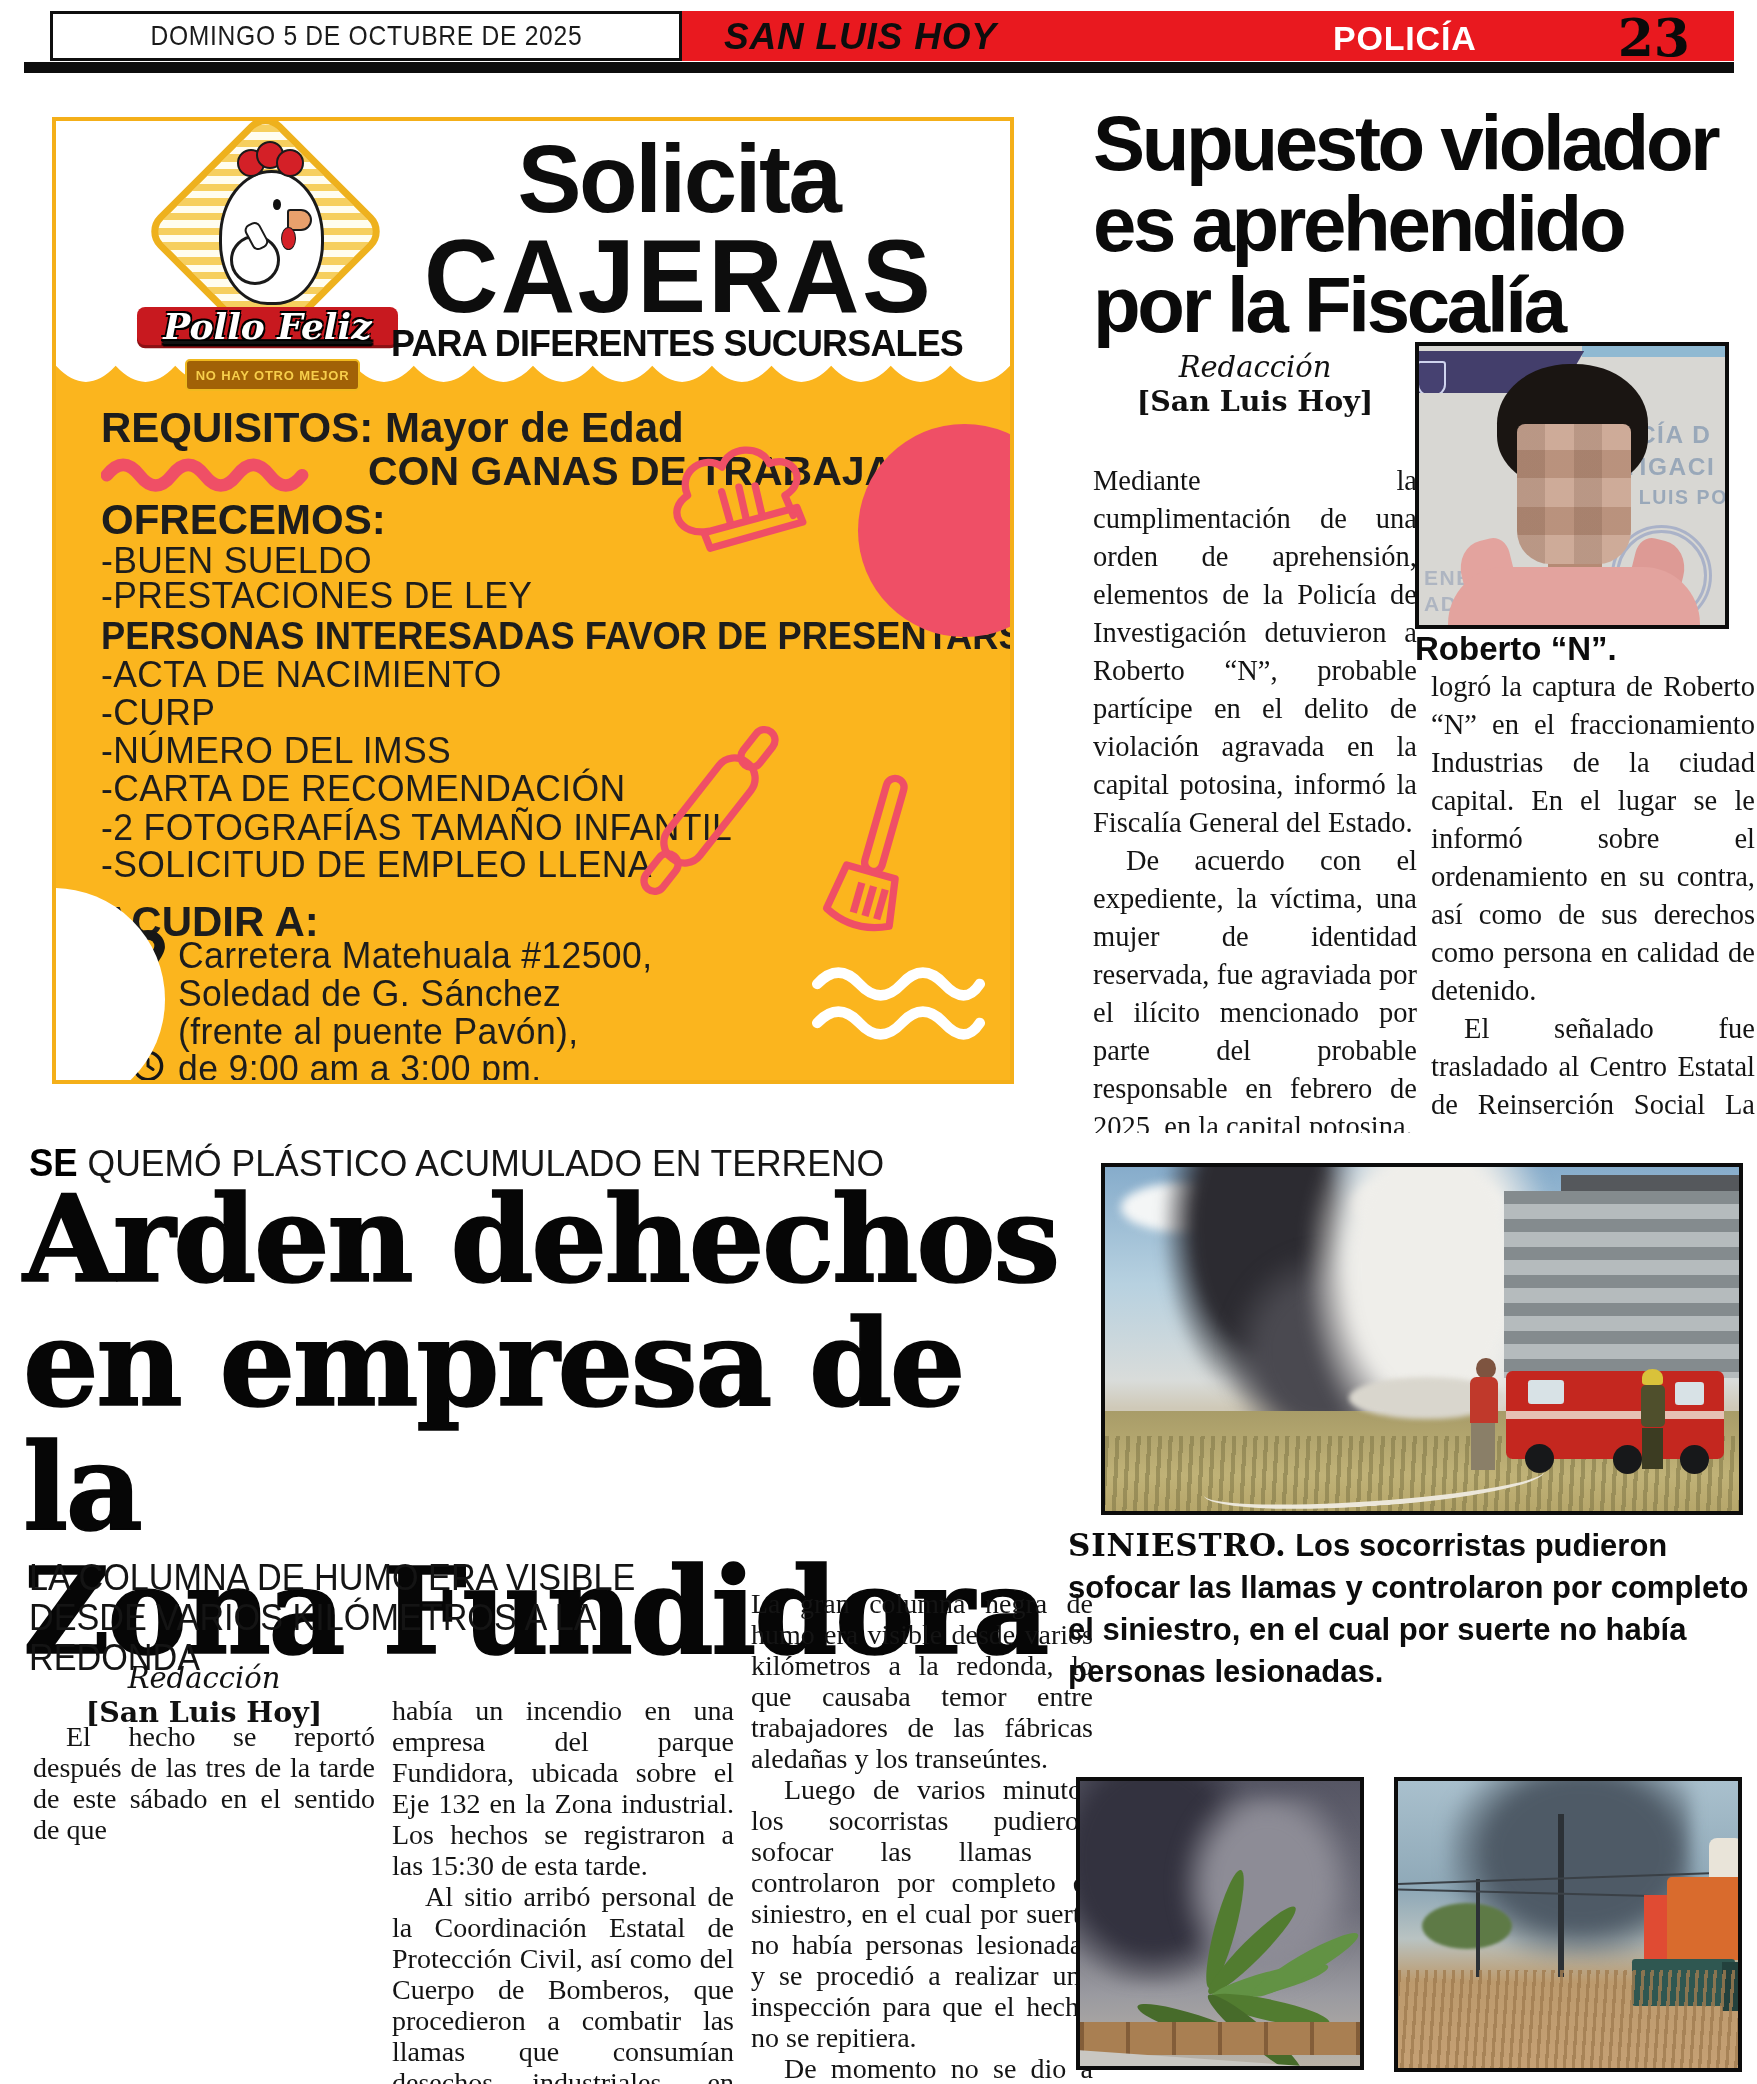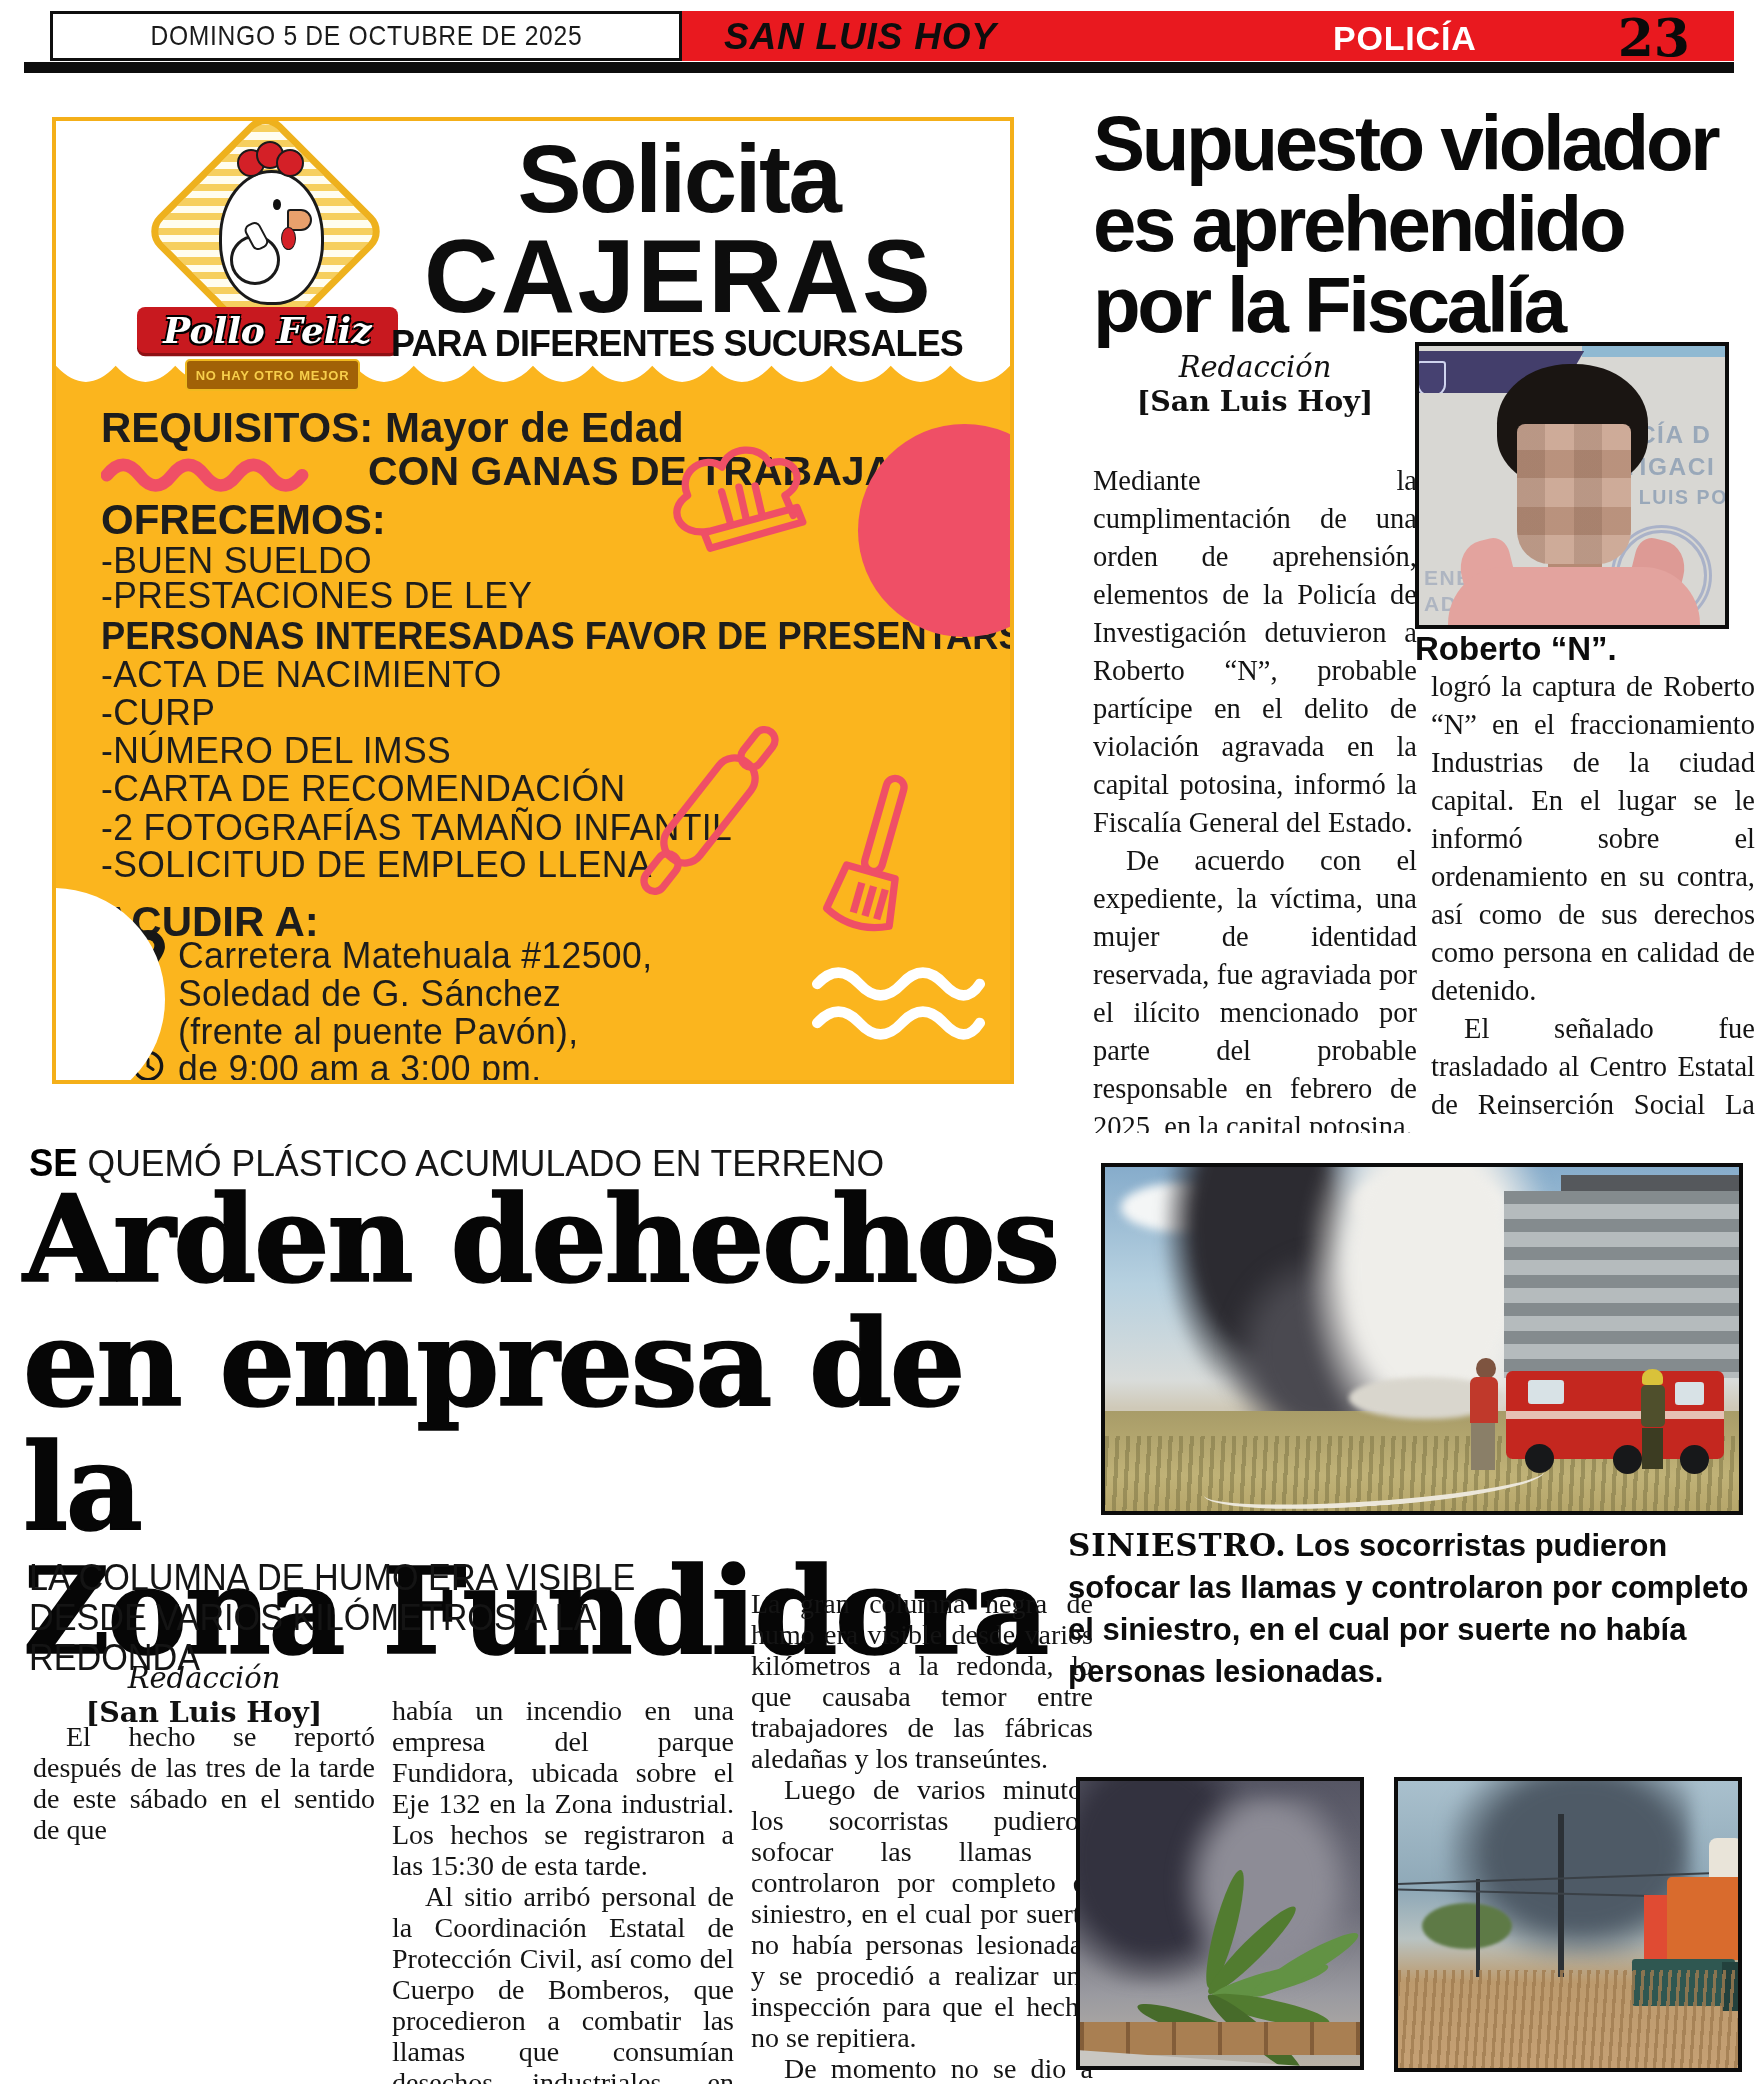--- a/index.html
+++ b/index.html
@@ -37,22 +37,22 @@
               border-radius:50% 50% 46% 46%;}
   .comb{width:24.4px;height:24.4px;background:#d42027;border:2.4px solid #1a1a1a;border-radius:50%;}
   .c1{left:181px;top:28px;} .c2{left:200px;top:19.5px;} .c3{left:220px;top:28px;}
   .eye{left:217px;top:78px;width:8.1px;height:11.4px;background:#111;border-radius:50%;}
   .beak{left:231px;top:88px;width:21px;height:18px;background:#e8a06c;border:2.4px solid #1a1a1a;
         border-radius:3.3px 11.4px 11.4px 3.3px;}
   .wattle{left:225px;top:106px;width:13px;height:21px;background:#d42027;border:1.6px solid #1a1a1a;border-radius:50%;}
   .wing{left:174px;top:114px;width:44px;height:44px;background:#fff;border:3.3px solid #1a1a1a;border-radius:50%;}
   .thumb{left:192px;top:101px;width:13px;height:24.4px;background:#fff;border:2.4px solid #1a1a1a;
          border-radius:6.5px;transform:rotate(-28deg);}
-  .ribbon{left:81px;top:186px;width:261px;height:46px;background:#c8191f;border-radius:8.1px;
-          display:flex;align-items:center;justify-content:center;box-shadow:0 3.3px 0 #8e1014;}
+  .ribbon{left:81px;top:186px;width:261px;height:38px;background:#c8191f;border-radius:8.1px;
+          display:flex;align-items:center;justify-content:center;box-shadow:0 3.3px 0 #8e1014;text-decoration:underline;}
   .ribbon span{font-family:"DejaVu Serif",serif;font-style:italic;font-weight:bold;font-size:36px;color:#fff;
        text-shadow:1.6px 1.6px 0 #000,-1.6px -1.6px 0 #000,1.6px -1.6px 0 #000,-1.6px 1.6px 0 #000,0 2.4px 0 #000;}
   .tagline{left:129px;top:238px;width:171px;height:28px;background:#a16207;border:2.4px solid #f0b91e;
            border-radius:4.9px;display:flex;align-items:center;justify-content:center;}
   .tagline span{font-size:13px;font-weight:bold;color:#f7cf4b;letter-spacing:0.8px;}
 
   
   .ad-line{left:45px;color:#1d1d1d;white-space:nowrap;transform-origin:left center;}
   .ad-h{font-weight:bold;font-size:42px;}
   .ad-i{font-weight:normal;font-size:37px;letter-spacing:0.4px;transform:scaleX(.96);}

